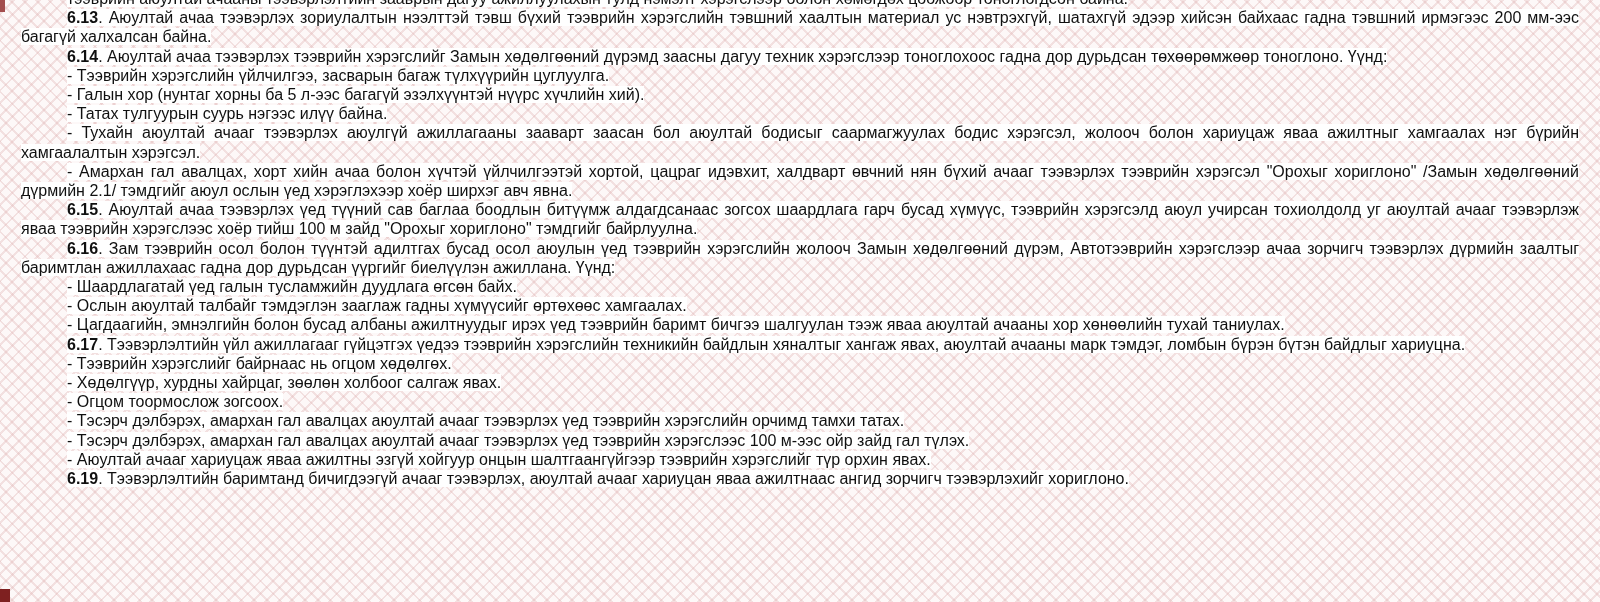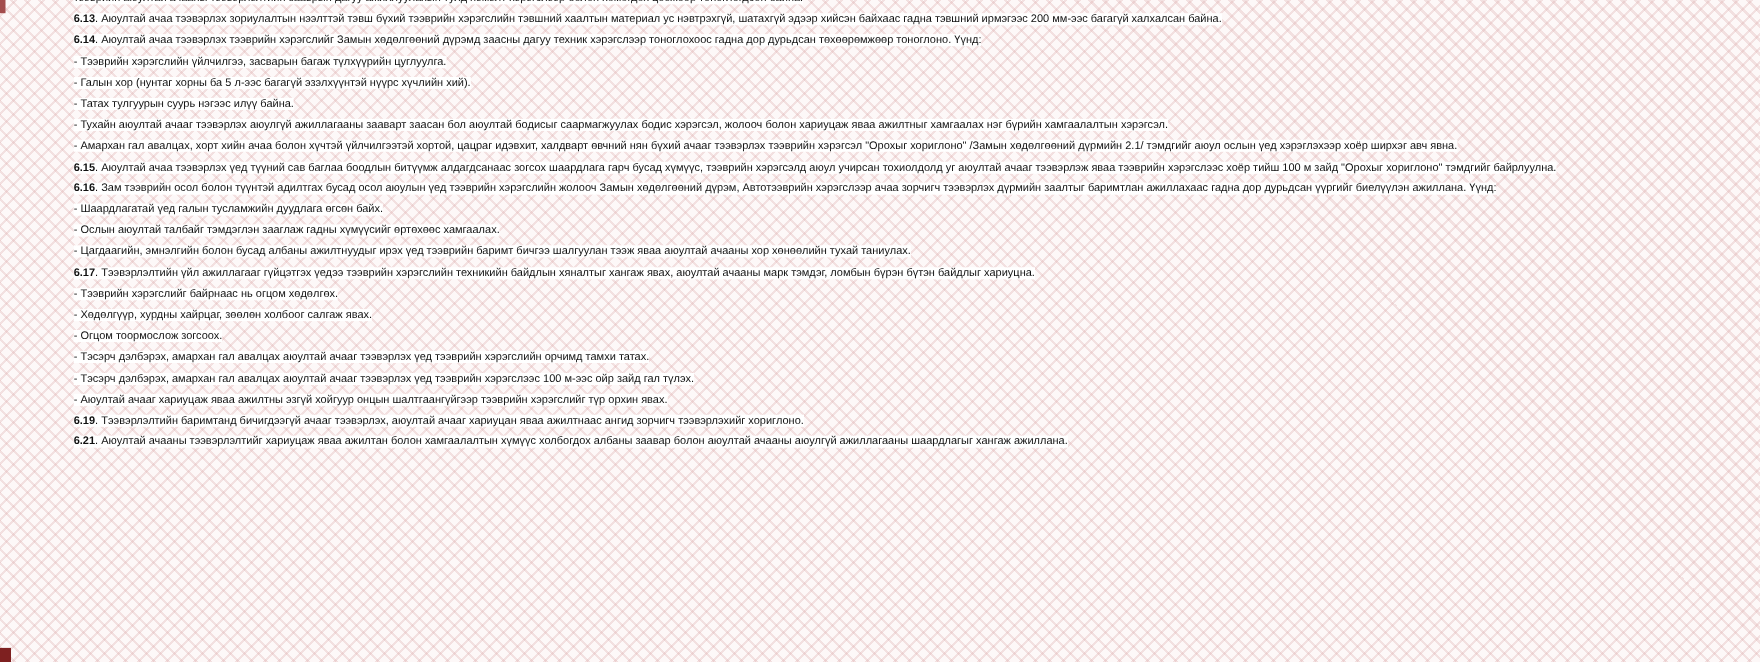--- a/index.html
+++ b/index.html
@@ -13,21 +13,21 @@
       repeating-linear-gradient(135deg, rgba(222,176,176,0.33) 0 2px, transparent 2px 9px);
   }
   .page{
     position:relative;
     margin-top:-11px;
     padding:0 21px;
     text-align:justify;
   }
   p.para{
     margin:0;
-    font-size:10px;
+    font-size:16px;
     line-height:19.2px;
     text-indent:46px;
   }
   p.para .line-bg{
     background:#ffffff;
     box-decoration-break:clone;
   }
   p.para b.num{font-weight:bold;}
   .corner-mark{position:absolute;background:#8d2f2f;}
   .corner-mark.top{left:0;top:0;width:5px;height:12px;background:#a34d4d;}
@@ -54,14 +54,13 @@
     <p class="para"><span class="line-bg">- Ослын аюултай талбайг тэмдэглэн зааглаж гадны хүмүүсийг өртөхөөс хамгаалах.</span></p>
     <p class="para"><span class="line-bg">- Цагдаагийн, эмнэлгийн болон бусад албаны ажилтнуудыг ирэх үед тээврийн баримт бичгээ шалгуулан тээж яваа аюултай ачааны хор хөнөөлийн тухай таниулах.</span></p>
     <p class="para"><span class="line-bg"><b class="num">6.17</b>. Тээвэрлэлтийн үйл ажиллагааг гүйцэтгэх үедээ тээврийн хэрэгслийн техникийн байдлын хяналтыг хангаж явах, аюултай ачааны марк тэмдэг, ломбын бүрэн бүтэн байдлыг хариуцна.</span></p>
     <p class="para"><span class="line-bg">- Тээврийн хэрэгслийг байрнаас нь огцом хөдөлгөх.</span></p>
     <p class="para"><span class="line-bg">- Хөдөлгүүр, хурдны хайрцаг, зөөлөн холбоог салгаж явах.</span></p>
     <p class="para"><span class="line-bg">- Огцом тоормослож зогсоох.</span></p>
     <p class="para"><span class="line-bg">- Тэсэрч дэлбэрэх, амархан гал авалцах аюултай ачааг тээвэрлэх үед тээврийн хэрэгслийн орчимд тамхи татах.</span></p>
     <p class="para"><span class="line-bg">- Тэсэрч дэлбэрэх, амархан гал авалцах аюултай ачааг тээвэрлэх үед тээврийн хэрэгслээс 100 м-ээс ойр зайд гал түлэх.</span></p>
     <p class="para"><span class="line-bg">- Аюултай ачааг хариуцаж яваа ажилтны эзгүй хойгуур онцын шалтгаангүйгээр тээврийн хэрэгслийг түр орхин явах.</span></p>
     <p class="para"><span class="line-bg"><b class="num">6.19</b>. Тээвэрлэлтийн баримтанд бичигдээгүй ачааг тээвэрлэх, аюултай ачааг хариуцан яваа ажилтнаас ангид зорчигч тээвэрлэхийг хориглоно.</span></p>
-    <p class="para"><span class="line-bg"><b class="num">6.21</b>. Аюултай ачааны тээвэрлэлтийг хариуцаж яваа ажилтан болон хамгаалалтын хүмүүс холбогдох албаны заавар болон аюултай ачааны аюулгүй ажиллагааны шаардлагыг хангаж ажиллана.</span></p>
   </div>
 
 </body></html>

